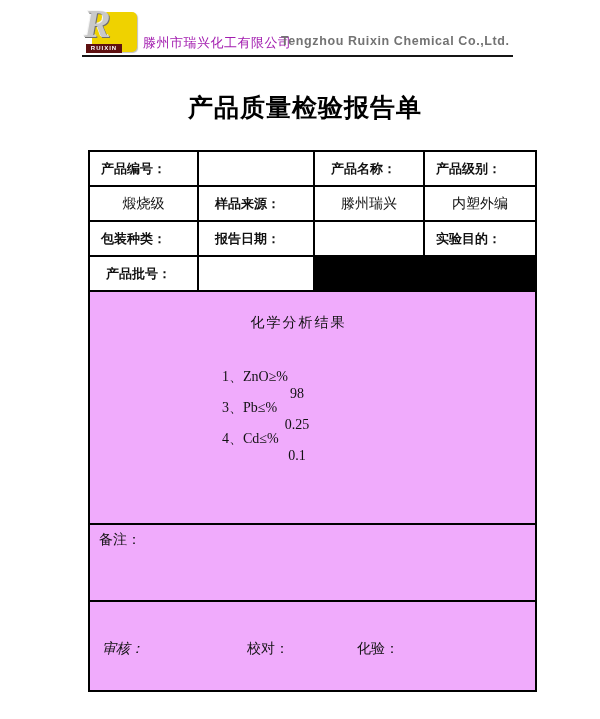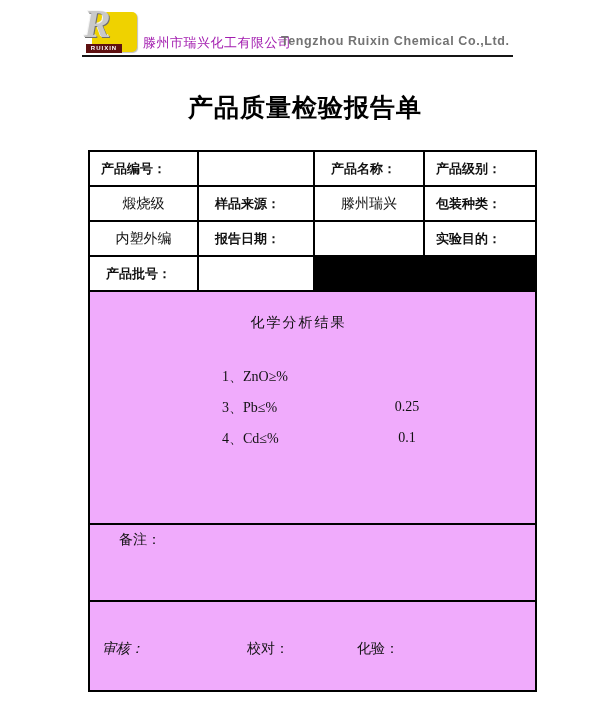--- a/index.html
+++ b/index.html
@@ -135,28 +135,29 @@
     font-size: 14px;
     letter-spacing: 2px;
   }
   .analysis-items { margin-top: 36px; }
   .analysis-item {
     height: 31px;
     display: flex;
     align-items: flex-start;
     padding-left: 132px;
     font-size: 14px;
+    flex-direction: column;
   }
   .ai-label { width: 110px; }
   .ai-value { width: 150px; text-align: center; }
 
   
   .remarks-label {
     position: absolute;
-    left: 29px; top: 6px;
+    left: 9px; top: 6px;
     font-size: 14px;
   }
 
   
   .sig {
     position: absolute;
     top: 38px;
     font-size: 14px;
   }
   .sig-review  { left: 12px; font-style: italic; }
@@ -183,34 +184,35 @@
 
     <div class="cell lbl">产品编号：</div>
     <div class="cell val"></div>
     <div class="cell lbl c3">产品名称：</div>
 
     <div class="cell lbl">产品级别：</div>
     <div class="cell val">煅烧级</div>
     <div class="cell lbl c3">样品来源：</div>
     <div class="cell val">滕州瑞兴</div>
 
+    <div class="cell val">内塑外编</div>
     <div class="cell lbl">包装种类：</div>
-    <div class="cell val">内塑外编</div>
     <div class="cell lbl c3">报告日期：</div>
     <div class="cell val"></div>
 
     <div class="cell lbl">实验目的：</div>
     <div class="cell lbl c3">产品批号：</div>
     <div class="cell val"></div>
 
     <div class="section">
       <div class="analysis-title">化学分析结果</div>
       <div class="analysis-items">
         <div class="analysis-item">
           <span class="ai-label">1、ZnO≥%</span>
+          <span class="ai-value">98</span>
         </div>
         <div class="analysis-item">
           <span class="ai-label">3、Pb≤%</span>
           <span class="ai-value">0.25</span>
         </div>
         <div class="analysis-item">
           <span class="ai-label">4、Cd≤%</span>
           <span class="ai-value">0.1</span>
         </div>
       </div>

